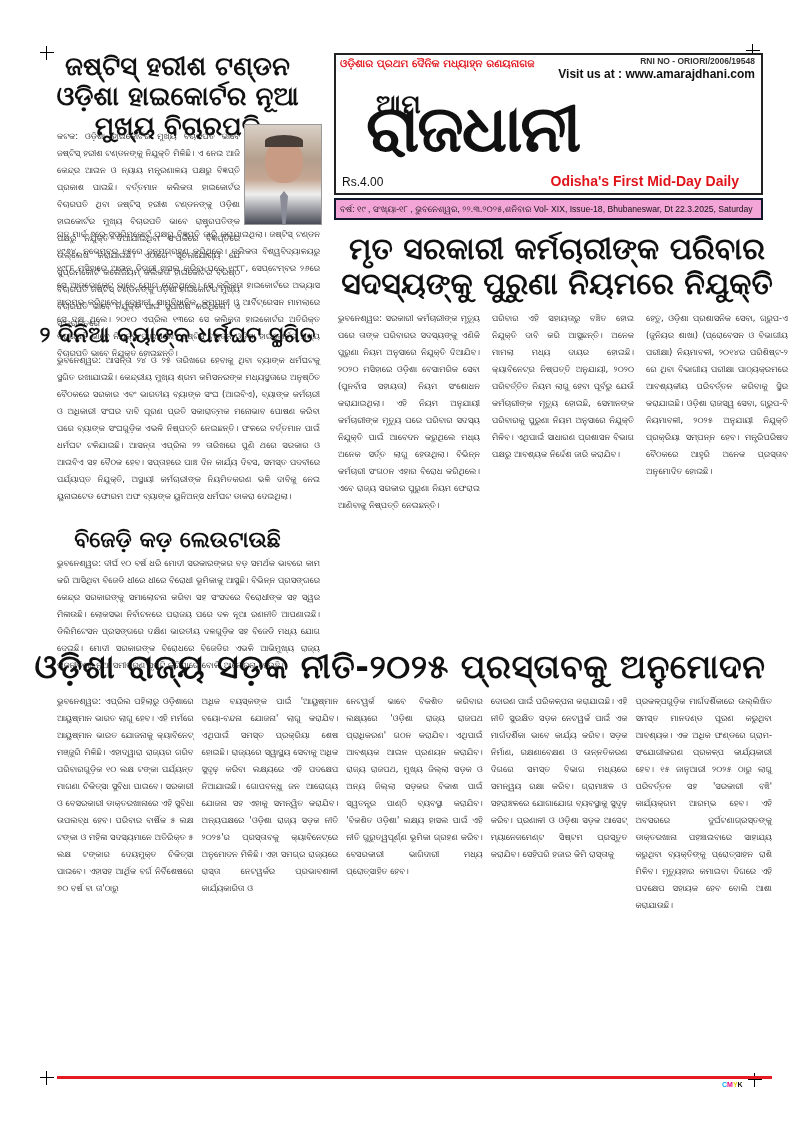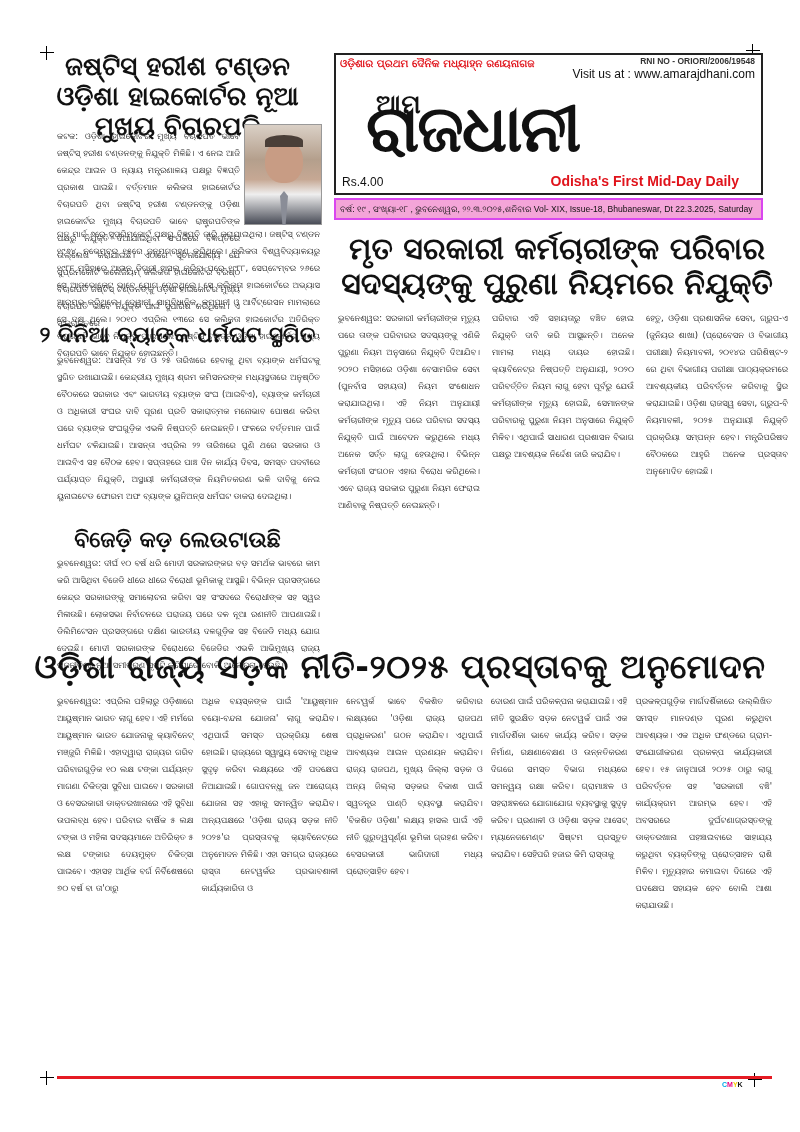--- a/index.html
+++ b/index.html
@@ -7,27 +7,27 @@
   body { position: relative; font-family: "DejaVu Sans", sans-serif; color: #111; }
 
   .crop { position: absolute; width: 14px; height: 14px; }
   .crop::before { content: ""; position: absolute; left: 6px; top: 0; width: 1px; height: 14px; background: #000; }
   .crop::after { content: ""; position: absolute; left: 0; top: 6px; width: 14px; height: 1px; background: #000; }
 
   
   .masthead { position: absolute; left: 334px; top: 53px; width: 429px; height: 142px; border: 2px solid #222; background: #fff; }
   .tagline-or { position: absolute; left: 4px; top: 2px; font-size: 10.5px; color: #e0131b; font-weight: bold; }
   .rni { position: absolute; right: 6px; top: 1px; font-size: 8.5px; font-weight: bold; color: #333; font-family: "Liberation Sans", sans-serif; }
-  .visit { position: absolute; right: 6px; top: 12px; font-size: 12px; font-weight: normal; font-family: "Liberation Sans", sans-serif; margin-left: 32px; }
+  .visit { position: absolute; right: 6px; top: 12px; font-size: 12px; font-weight: bold; font-family: "Liberation Sans", sans-serif; margin-left: 32px; }
   .logo-small { position: absolute; left: 40px; top: 34px; font-size: 26px; font-weight: bold; font-family: "DejaVu Serif", serif; }
   .logo-big { position: absolute; left: 30px; top: 42px; font-size: 64px; font-weight: bold; letter-spacing: -2px; font-family: "DejaVu Serif", serif; line-height: 1; transform: scaleX(1.05); transform-origin: left; }
   .price { position: absolute; left: 6px; bottom: 4px; font-size: 12px; font-family: "Liberation Sans", sans-serif; }
   .slogan-en { position: absolute; right: 22px; bottom: 4px; font-size: 14px; font-weight: bold; color: #e0131b; font-family: "Liberation Sans", sans-serif; }
 
-  .dateline { position: absolute; left: 334px; top: 198px; width: 429px; height: 22px; border: 2px solid #d946ef; background: #f4a5d8; font-size: 8.6px; line-height: 18px; padding-left: 4px; white-space: nowrap; overflow: hidden; font-family: "Liberation Sans", sans-serif; }
+  .dateline { position: absolute; left: 334px; top: 198px; width: 429px; height: 22px; border: 2px solid #0f172a; background: #f4a5d8; font-size: 8.6px; line-height: 18px; padding-left: 4px; white-space: nowrap; overflow: hidden; font-family: "Liberation Sans", sans-serif; }
 
   .headline { font-weight: bold; text-align: center; line-height: 1.15; color: #111; }
   .body-text { font-size: 8.4px; line-height: 17px; text-align: justify; color: #222; }
 
   
   .a1-title { position: absolute; left: 35px; top: 52px; width: 285px; font-size: 26px; }
   .a1-photo { position: absolute; left: 244px; top: 124px; width: 78px; height: 101px; background: linear-gradient(180deg,#dad0c6 0%,#b49f8c 35%,#c6a894 55%,#efefef 70%,#494c57 100%); border: 1px solid #999; }
   .a1-photo .face { position: absolute; left: 20px; top: 14px; width: 38px; height: 44px; border-radius: 48% 48% 44% 44%; background: #c89c84; }
   .a1-photo .hair { position: absolute; left: 20px; top: 10px; width: 38px; height: 12px; border-radius: 50% 50% 0 0; background: #4a3f38; }
   .a1-photo .tie { position: absolute; left: 35px; top: 66px; width: 8px; height: 34px; background: #8a8d97; clip-path: polygon(50% 0,100% 15%,70% 100%,30% 100%,0 15%); }

